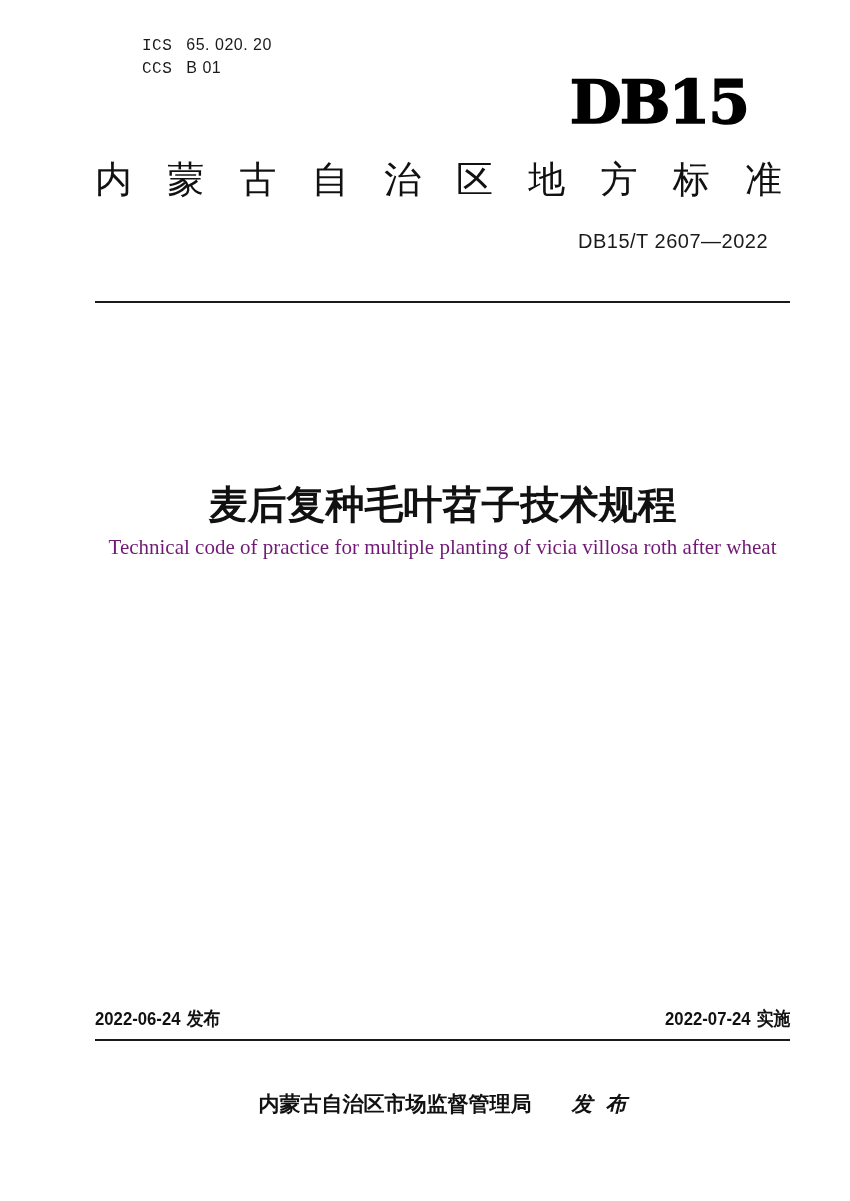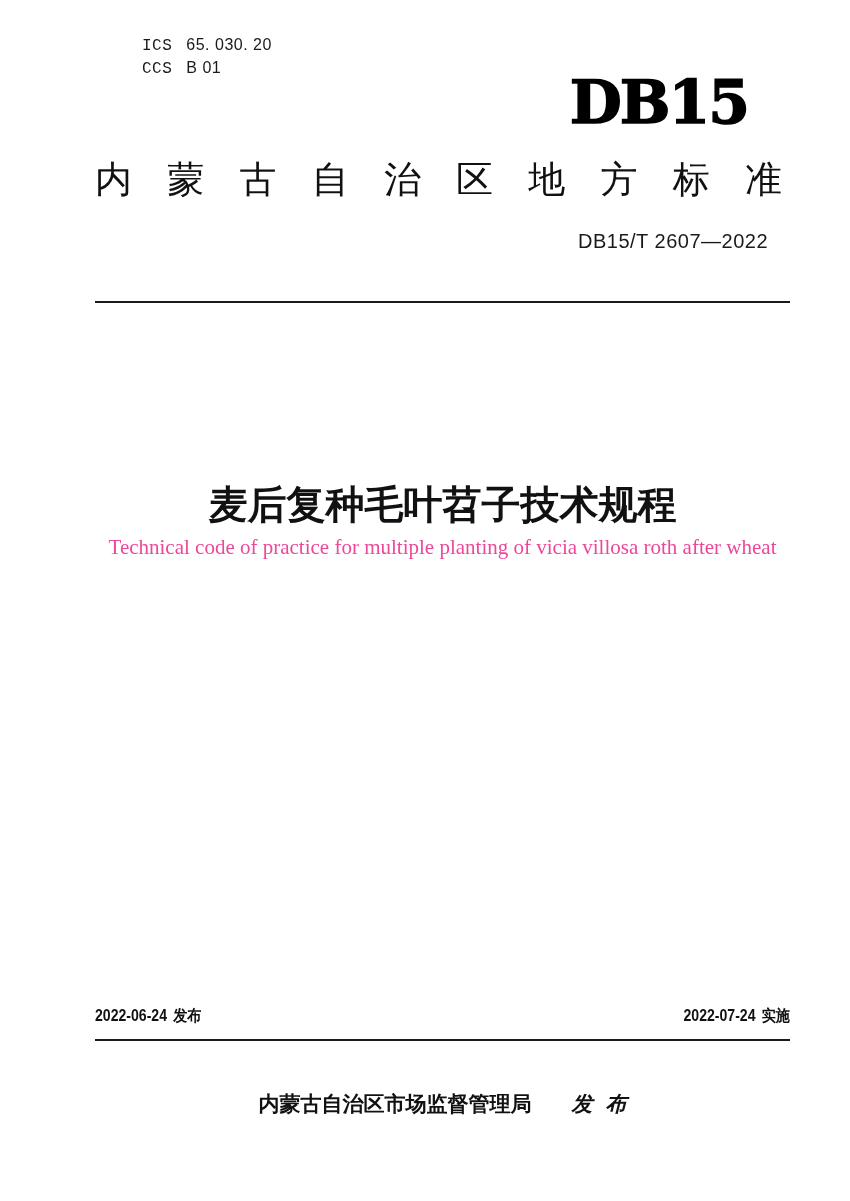--- a/index.html
+++ b/index.html
@@ -46,27 +46,27 @@
   .title{
     position:absolute;left:95px;top:478px;width:695px;
     text-align:center;
     font-size:39px;font-weight:700;color:#111;
     letter-spacing:0px;
   }
   .subtitle{
     position:absolute;left:95px;top:535px;width:695px;
     text-align:center;
     font-family:"Liberation Serif",serif;
-    font-size:21px;color:#ec4899;
+    font-size:21px;color:#701a75;
   }
   
   .dates{
     position:absolute;left:95px;top:1006px;width:695px;
     display:flex;justify-content:space-between;
-    font-size:16px;font-weight:700;color:#111;text-align:center;
+    font-size:19px;font-weight:700;color:#111;text-align:center;
   }
   .date-left{transform:scaleX(.88);transform-origin:left center;white-space:nowrap;}
   .date-right{transform:scaleX(.88);transform-origin:right center;white-space:nowrap;}
   .dates .dlabel{margin-left:7px;}
   
   .publisher{
     position:absolute;left:95px;top:1090px;width:695px;
     display:flex;justify-content:center;align-items:center;
     font-size:21px;font-weight:700;color:#111;
     white-space:nowrap;
@@ -74,21 +74,21 @@
   .publisher .gap{display:inline-block;width:40px;}
   .publisher .pub-action{word-spacing:7px;font-style:italic;}
 </style>
 </head>
 <body>
 
 <div class="page">
 
   <div class="ics-block">
     <div class="line">
-      <span class="lbl">ICS</span><span class="code">65. 030. 20</span>
+      <span class="lbl">ICS</span><span class="code">65. 020. 20</span>
     </div>
     <div class="line">
       <span class="lbl">CCS</span><span class="code">B 01</span>
     </div>
   </div>
 
   <div class="logo">DB15</div>
 
   <div class="heading">
     <span>内</span>

